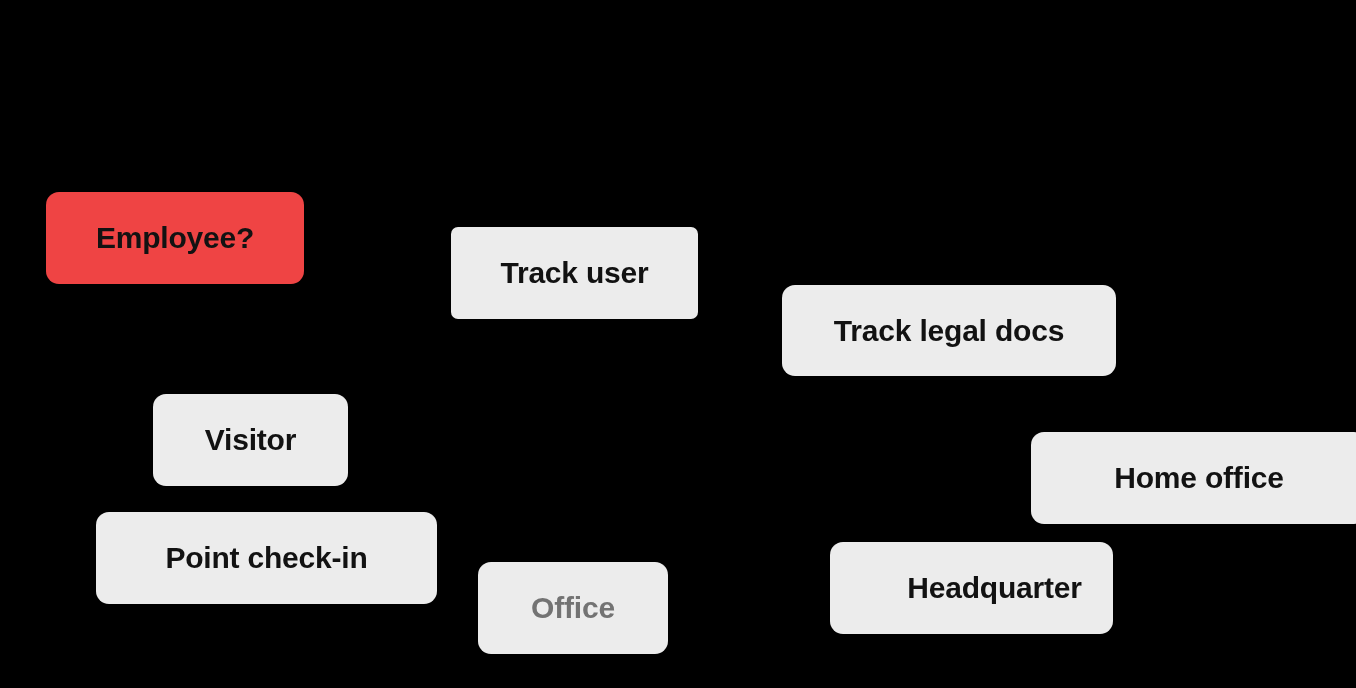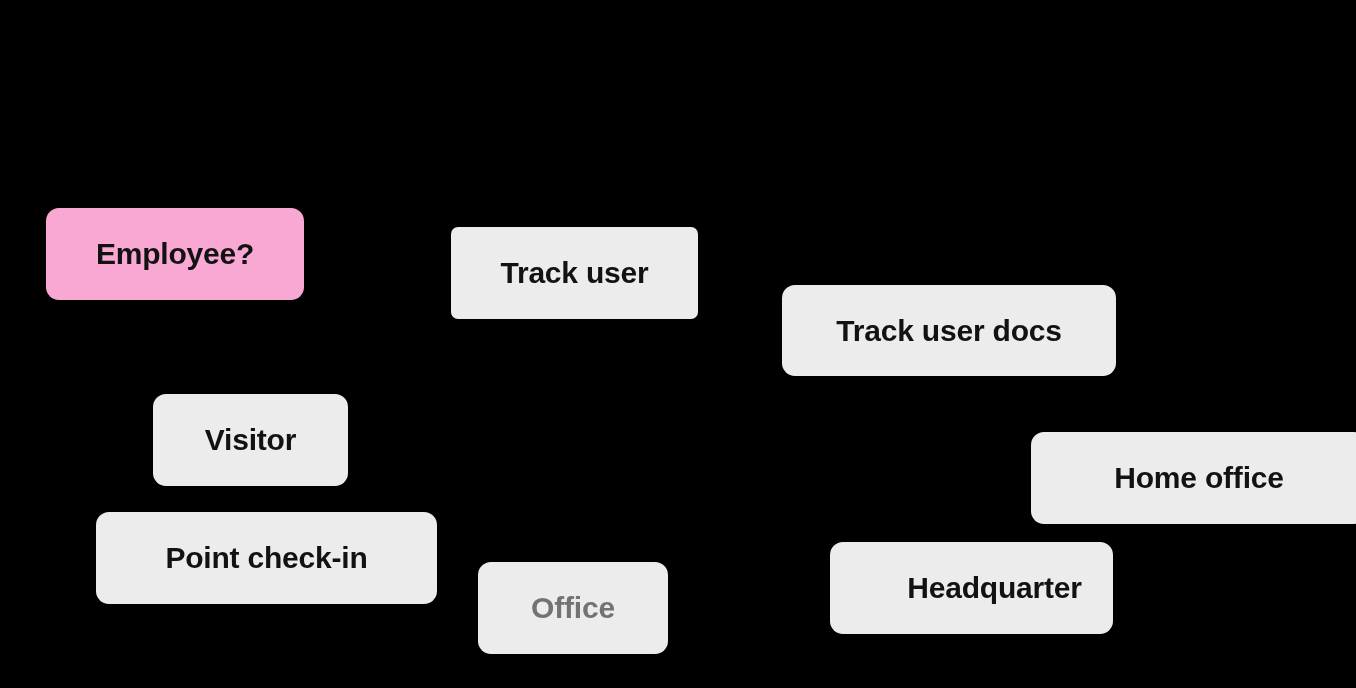--- a/index.html
+++ b/index.html
@@ -40,28 +40,28 @@
   }
   .node-label {
     display: block;
     pointer-events: none;
   }
 </style>
 </head>
 <body>
 
 <div id="canvas" style="background: rgb(0, 0, 0);">
-    <div class="node" style="left: 46px; top: 208px; width: 258px; height: 92px; background: #f9a8d4; color: rgb(18, 18, 18);">
+    <div class="node" style="left: 46px; top: 192px; width: 258px; height: 92px; background: #ef4444; color: rgb(18, 18, 18);">
       <span class="node-label">Employee?</span>
     </div>
     <div class="node" style="left: 451px; top: 227px; width: 247px; height: 92px; background: rgb(236, 236, 236); color: rgb(18, 18, 18); border-radius: 7px;">
       <span class="node-label">Track user</span>
     </div>
     <div class="node" style="left: 782px; top: 285px; width: 334px; height: 91px; background: rgb(236, 236, 236); color: rgb(18, 18, 18);">
-      <span class="node-label">Track user docs</span>
+      <span class="node-label">Track legal docs</span>
     </div>
     <div class="node" style="left: 153px; top: 366px; width: 195px; height: 92px; background: rgb(236, 236, 236); color: rgb(18, 18, 18); margin-top: 28px;">
       <span class="node-label">Visitor</span>
     </div>
     <div class="node" style="left: 1031px; top: 432px; width: 336px; height: 92px; background: rgb(236, 236, 236); color: rgb(18, 18, 18);">
       <span class="node-label">Home office</span>
     </div>
     <div class="node" style="left: 96px; top: 512px; width: 341px; height: 92px; background: rgb(236, 236, 236); color: rgb(18, 18, 18);">
       <span class="node-label">Point check-in</span>
     </div>

